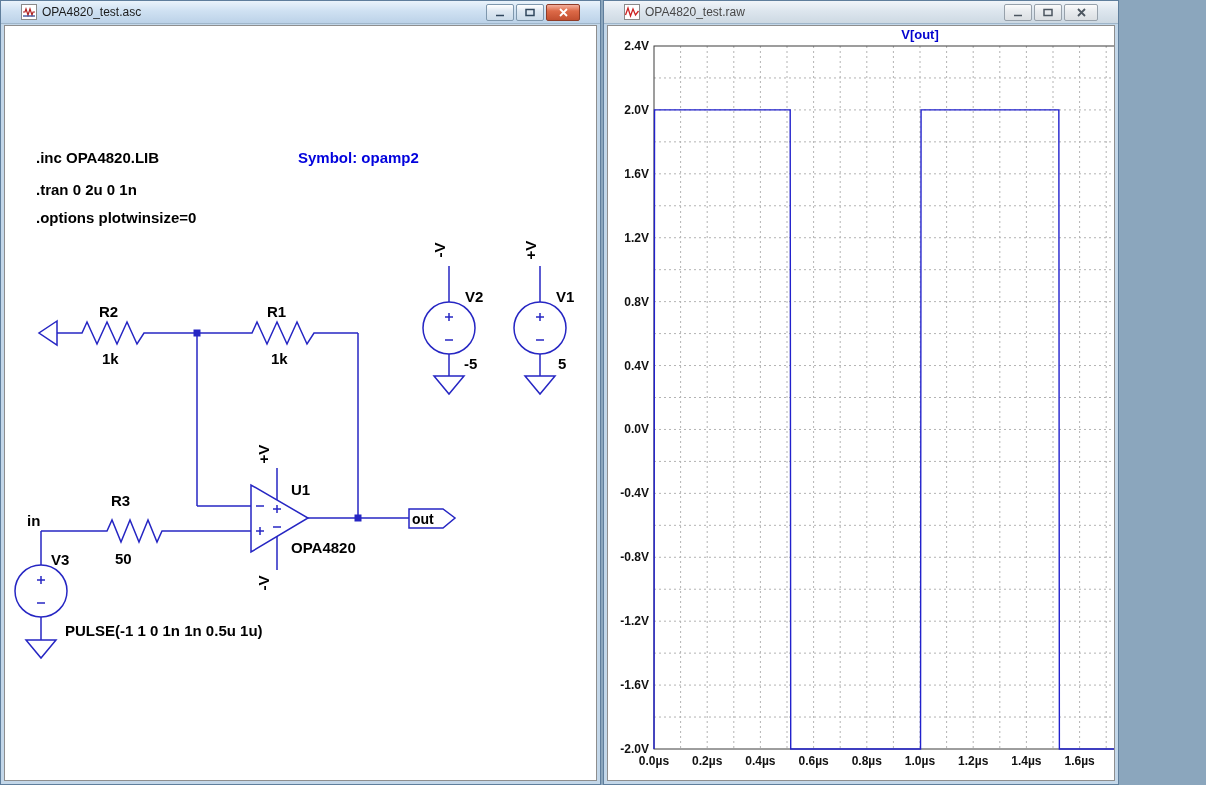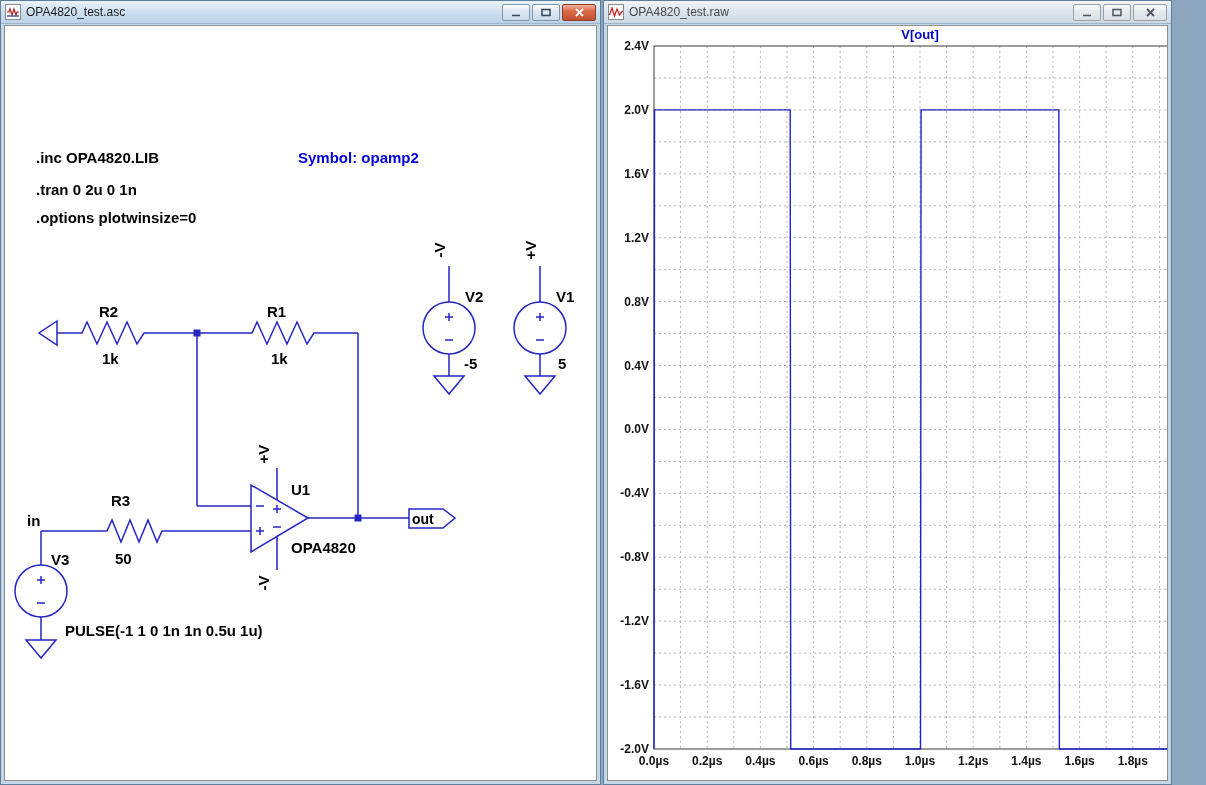--- a/index.html
+++ b/index.html
@@ -1,19 +1,19 @@
 <!DOCTYPE html>
 <html><head>
 <meta charset="utf-8">
 <style>
   *{box-sizing:border-box}
   html,body{margin:0;padding:0}
   body{width:1206px;height:785px;position:relative;background:#8ba6bd;font-family:"Liberation Sans",sans-serif;overflow:hidden}
   .window{position:absolute;background:#c3d7e9;border:1px solid #5f7e9c}
-  .titlebar{position:absolute;top:0;left:0;right:0;height:23px;display:flex;align-items:center;padding:0 4px;background:linear-gradient(#eaf3fb,#cfe1f2 45%,#bcd2e8);border-bottom:1px solid #9fb6ca}
+  .titlebar{position:absolute;top:0;left:0;right:0;height:23px;display:flex;align-items:center;padding:0 20px;background:linear-gradient(#eaf3fb,#cfe1f2 45%,#bcd2e8);border-bottom:1px solid #9fb6ca}
   .window.inactive .titlebar{background:linear-gradient(#f1f5f9,#dde6ee 45%,#cdd9e3)}
   .title-text{font-size:12px;color:#1b1b1b;margin-left:5px;flex:1;white-space:nowrap;overflow:hidden}
   .inactive .title-text{color:#474747}
   .win-buttons{display:flex;gap:2px;margin-left:auto}
   .wbtn{width:28px;height:17px;display:inline-flex;align-items:center;justify-content:center;border:1px solid #7e97ad;border-radius:2px;background:linear-gradient(#ffffff,#dfe9f3 40%,#cbdbea)}
   .wbtn svg{display:block}
   .bico{stroke:#30475e;stroke-width:1.5;fill:none}
   .wbtn.close{width:34px;background:linear-gradient(#f3b09e,#dd6a48 40%,#c24f30);border-color:#8f3c28}
   .bico-x{stroke:#fff;stroke-width:1.8;fill:none}
   .inactive .wbtn{background:linear-gradient(#fcfcfc,#e9ecef 40%,#dbdfe3);border-color:#97a1ab}
@@ -162,21 +162,21 @@
         <line class="sym" x1="36" y1="550" x2="36" y2="558"></line>
         <line class="sym" x1="32" y1="577" x2="40" y2="577"></line>
       </g>
       <polygon class="sym" points="21,614 51,614 36,632"></polygon>
       <text class="slabel" x="46" y="539">V3</text>
       <text class="slabel" x="60" y="610">PULSE(-1 1 0 1n 1n 0.5u 1u)</text>
     </svg>
   </div>
 </div>
 
-<div class="window inactive" style="left:603px;top:0;width:569px;height:785px">
+<div class="window inactive" style="left:603px;top:0;width:516px;height:785px">
   <div class="titlebar">
     <svg width="16" height="16">
       <rect x="0.5" y="0.5" width="15" height="15" fill="#fff" stroke="#8a8a8a"></rect>
       <polyline points="1.5,11 4,4 6.5,12 9,5 11.5,11 14.5,7" fill="none" stroke="#cc2222" stroke-width="1.3"></polyline>
     </svg>
     <span class="title-text">OPA4820_test.raw</span>
     <span class="win-buttons">
       <span class="wbtn">
           <svg width="10" height="9">
             <line x1="1" y1="7.5" x2="9" y2="7.5" class="bico"></line>

